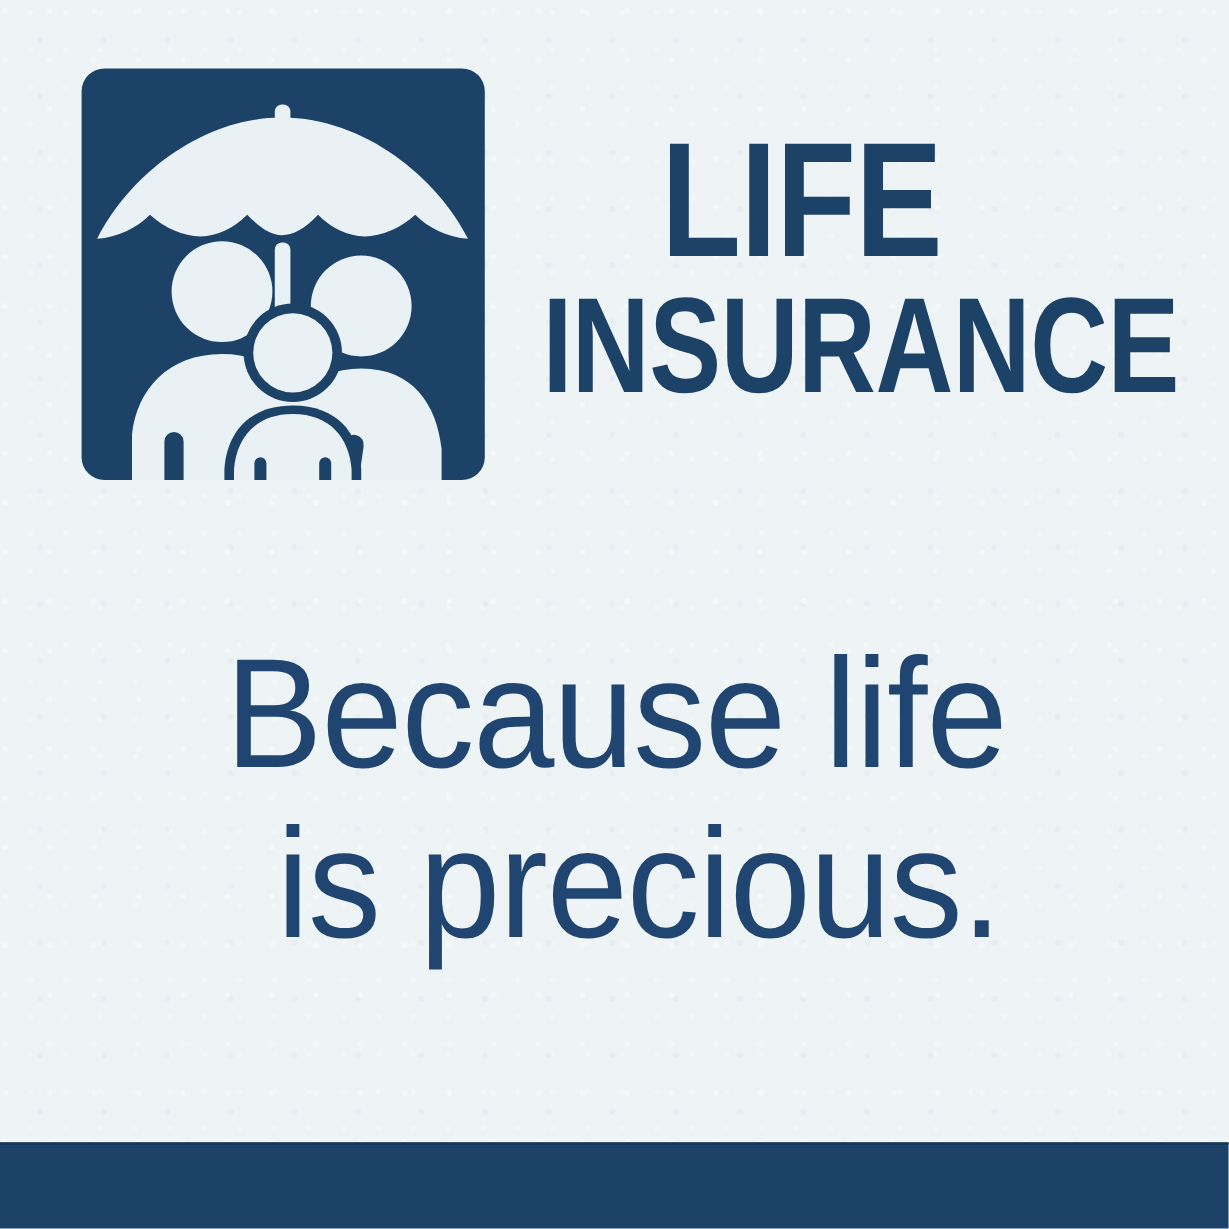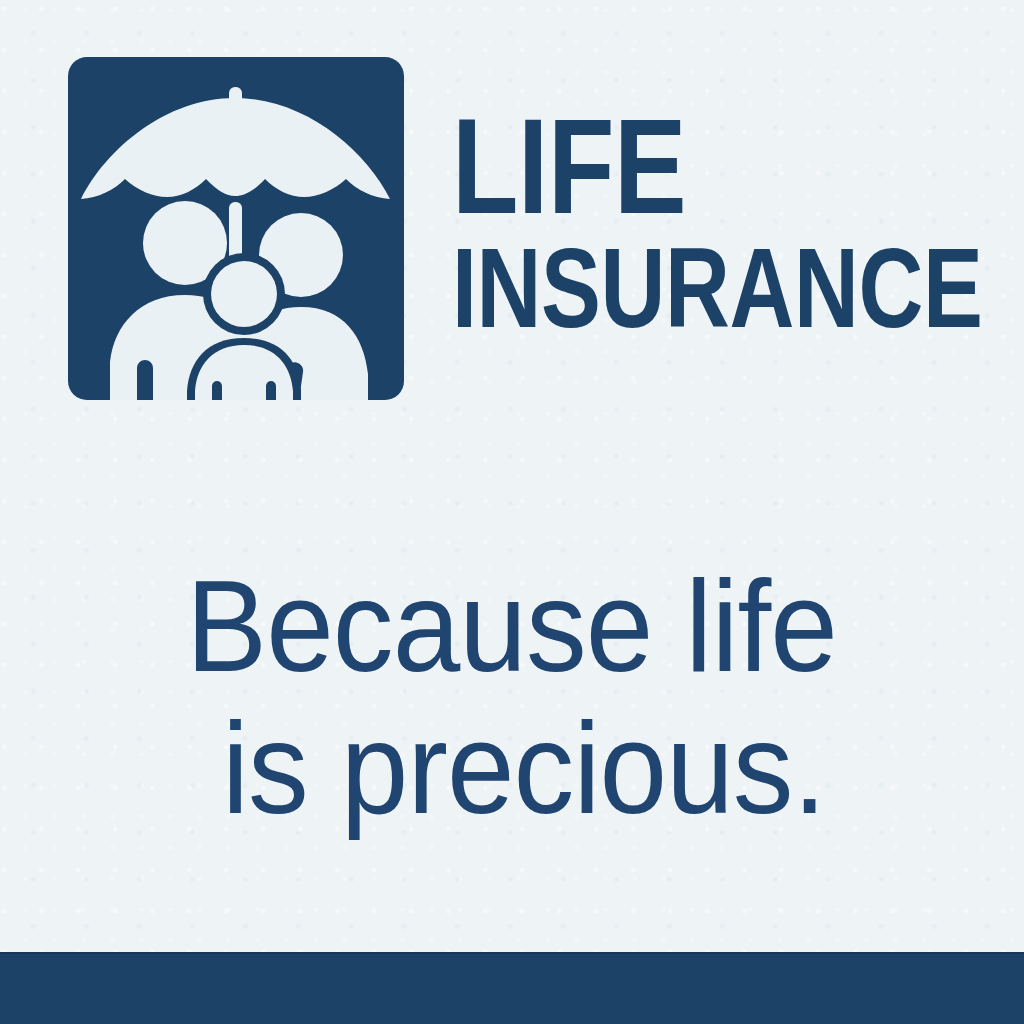--- a/index.html
+++ b/index.html
@@ -15,20 +15,21 @@
     font-family: "Liberation Sans", sans-serif;
     -webkit-font-smoothing: antialiased;
   }
 
   #poster {
     position: relative;
     width: 1024px;
     height: 1024px;
     background: #eef3f6;
     overflow: hidden;
+    text-align: center;
   }
 
   
   #texture {
     position: absolute;
     inset: 0;
     pointer-events: none;
     opacity: .5;
     background-image:
       radial-gradient(circle at 12% 22%, rgba(255,255,255,.85) 0 2px, transparent 3px),
@@ -82,21 +83,20 @@
     margin-top: 4px;
   }
 
   
   #tagline {
     position: absolute;
     left: 186px;
     top: 523px;
     width: 700px;
     color: #1f4570;
-    margin-top: 32px;
   }
   .tag-line {
     display: block;
     font-family: "Liberation Sans Narrow", "Liberation Sans", sans-serif;
     font-weight: 400;
     font-size: 130px;
     line-height: 142px;
     color: #1f4570;
     letter-spacing: -1px;
     white-space: nowrap;

